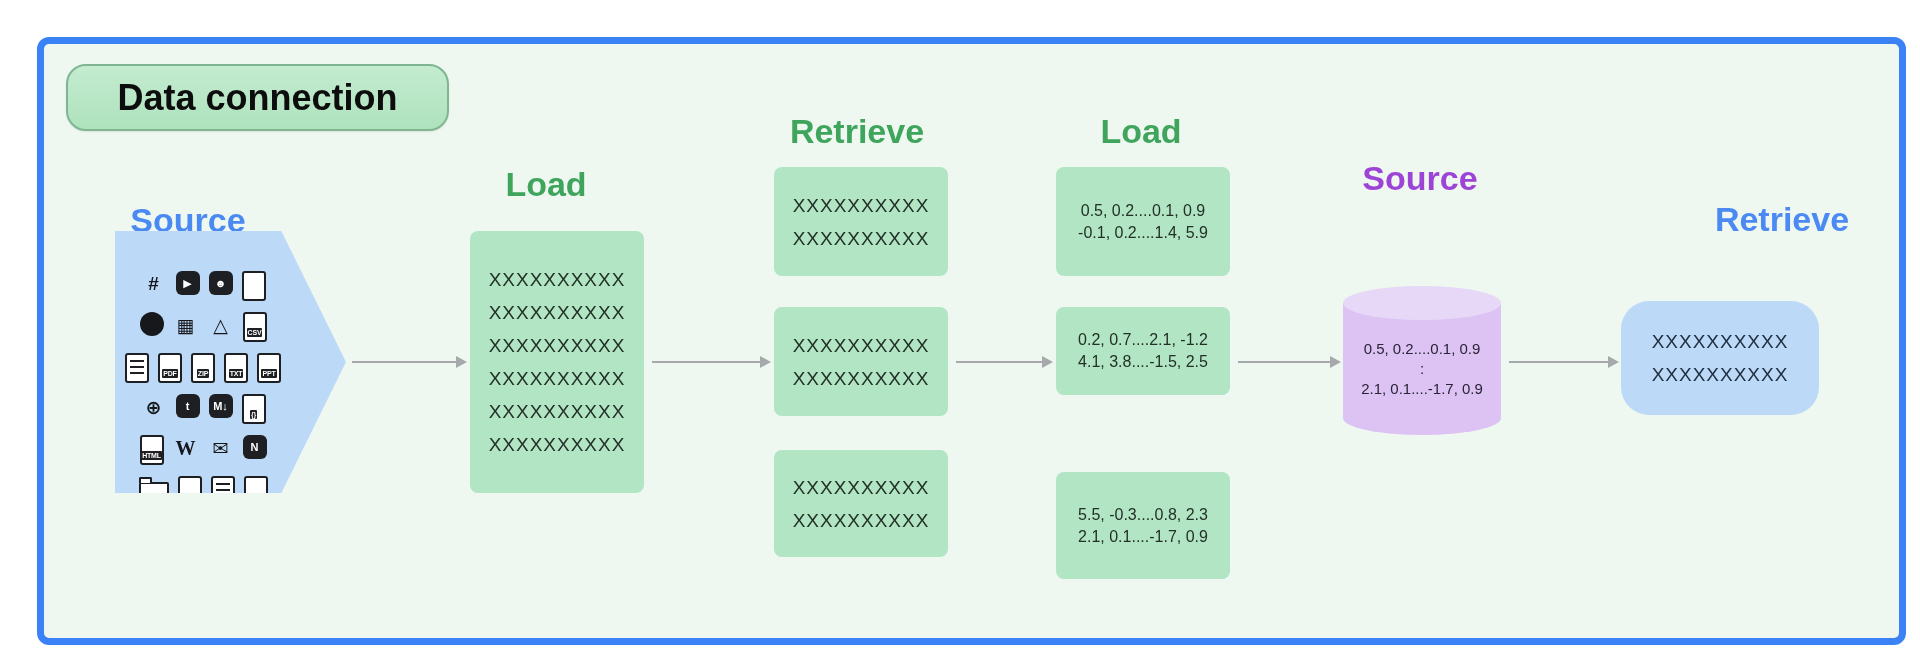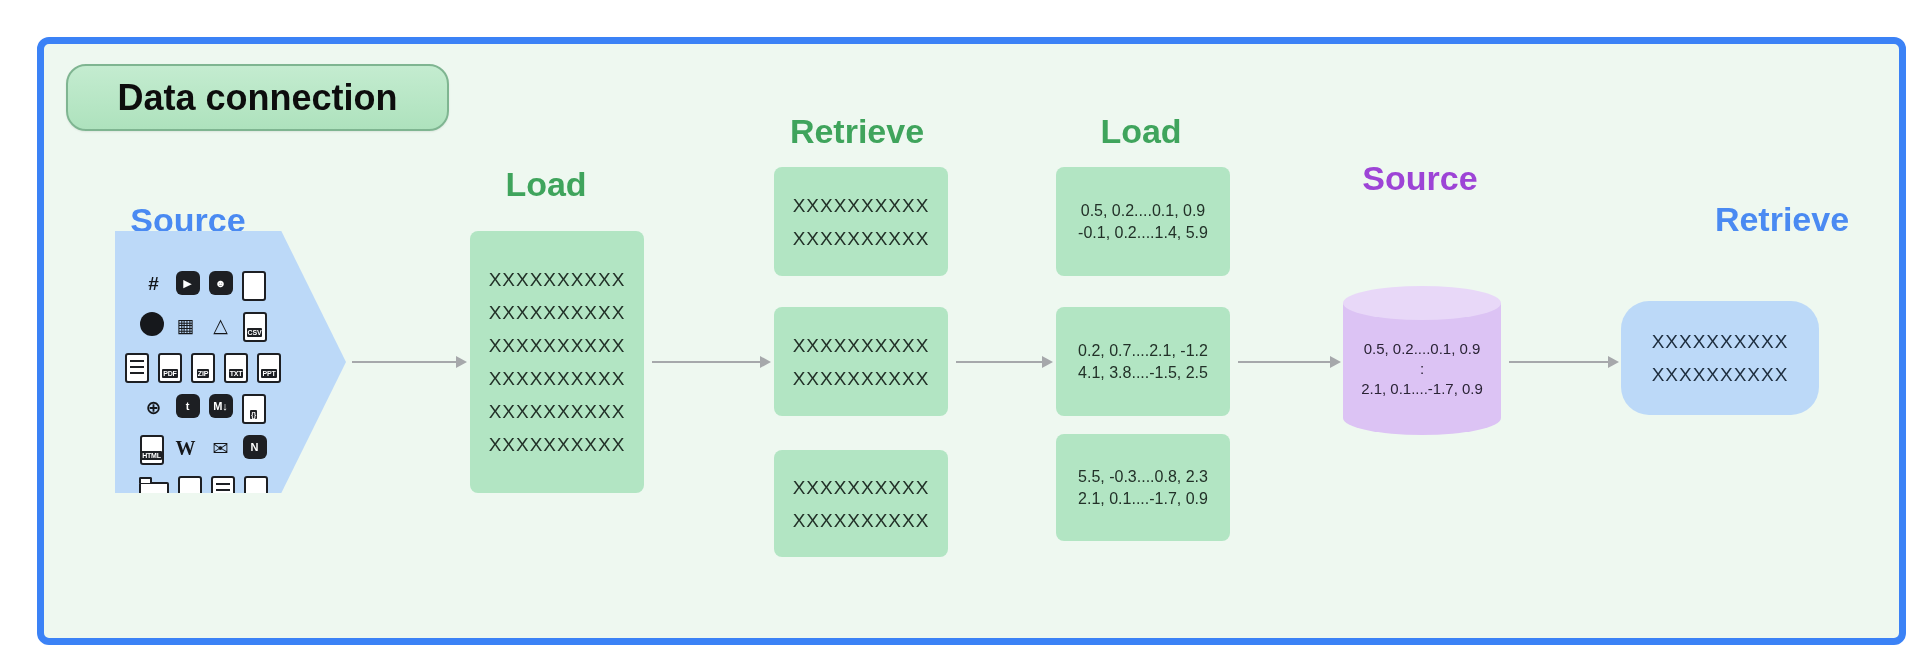--- a/index.html
+++ b/index.html
@@ -42,22 +42,22 @@
   .icon.folder::before{content:'';position:absolute;top:-7px;left:-2px;width:9px;height:4px;
     border:2px solid #1d1f23;border-bottom:none;border-radius:2px 2px 0 0;background:#fff;}
 
   .box{position:absolute;background:var(--green-box,#b2e5c3);border-radius:8px;
     display:flex;flex-direction:column;align-items:center;justify-content:center;color:#223128;}
   .load-box{left:426px;top:187px;width:174px;height:262px;}
   .t-box1{left:730px;top:123px;width:174px;height:109px;}
   .t-box2{left:730px;top:263px;width:174px;height:109px;}
   .t-box3{left:730px;top:406px;width:174px;height:107px;}
   .e-box1{left:1012px;top:123px;width:174px;height:109px;}
-  .e-box2{left:1012px;top:263px;width:174px;height:109px;}
-  .e-box3{left:1012px;top:390px;width:174px;height:107px;}
+  .e-box2{left:1012px;top:263px;width:174px;height:88px;}
+  .e-box3{left:1012px;top:428px;width:174px;height:107px;}
   .box .line{font-size:19px;line-height:33px;letter-spacing:1px;white-space:nowrap;}
   .box.small .line{font-size:16px;line-height:22px;letter-spacing:0;}
 
   .cylinder{position:absolute;left:1299px;top:242px;width:158px;height:149px;}
   .cyl-top{position:absolute;top:0;left:0;width:100%;height:34px;border-radius:50%;
     background:#e8d8f8;z-index:2;}
   .cyl-body{position:absolute;top:17px;left:0;width:100%;height:132px;
     background:var(--purple-cylinder,#dcc3f4);border-radius:0 0 50% 50% / 0 0 17px 17px;
     display:flex;flex-direction:column;align-items:center;justify-content:center;color:#2a2335;z-index:1;}
   .cyl-body .line{font-size:15px;line-height:20px;white-space:nowrap;position:relative;z-index:3;}

